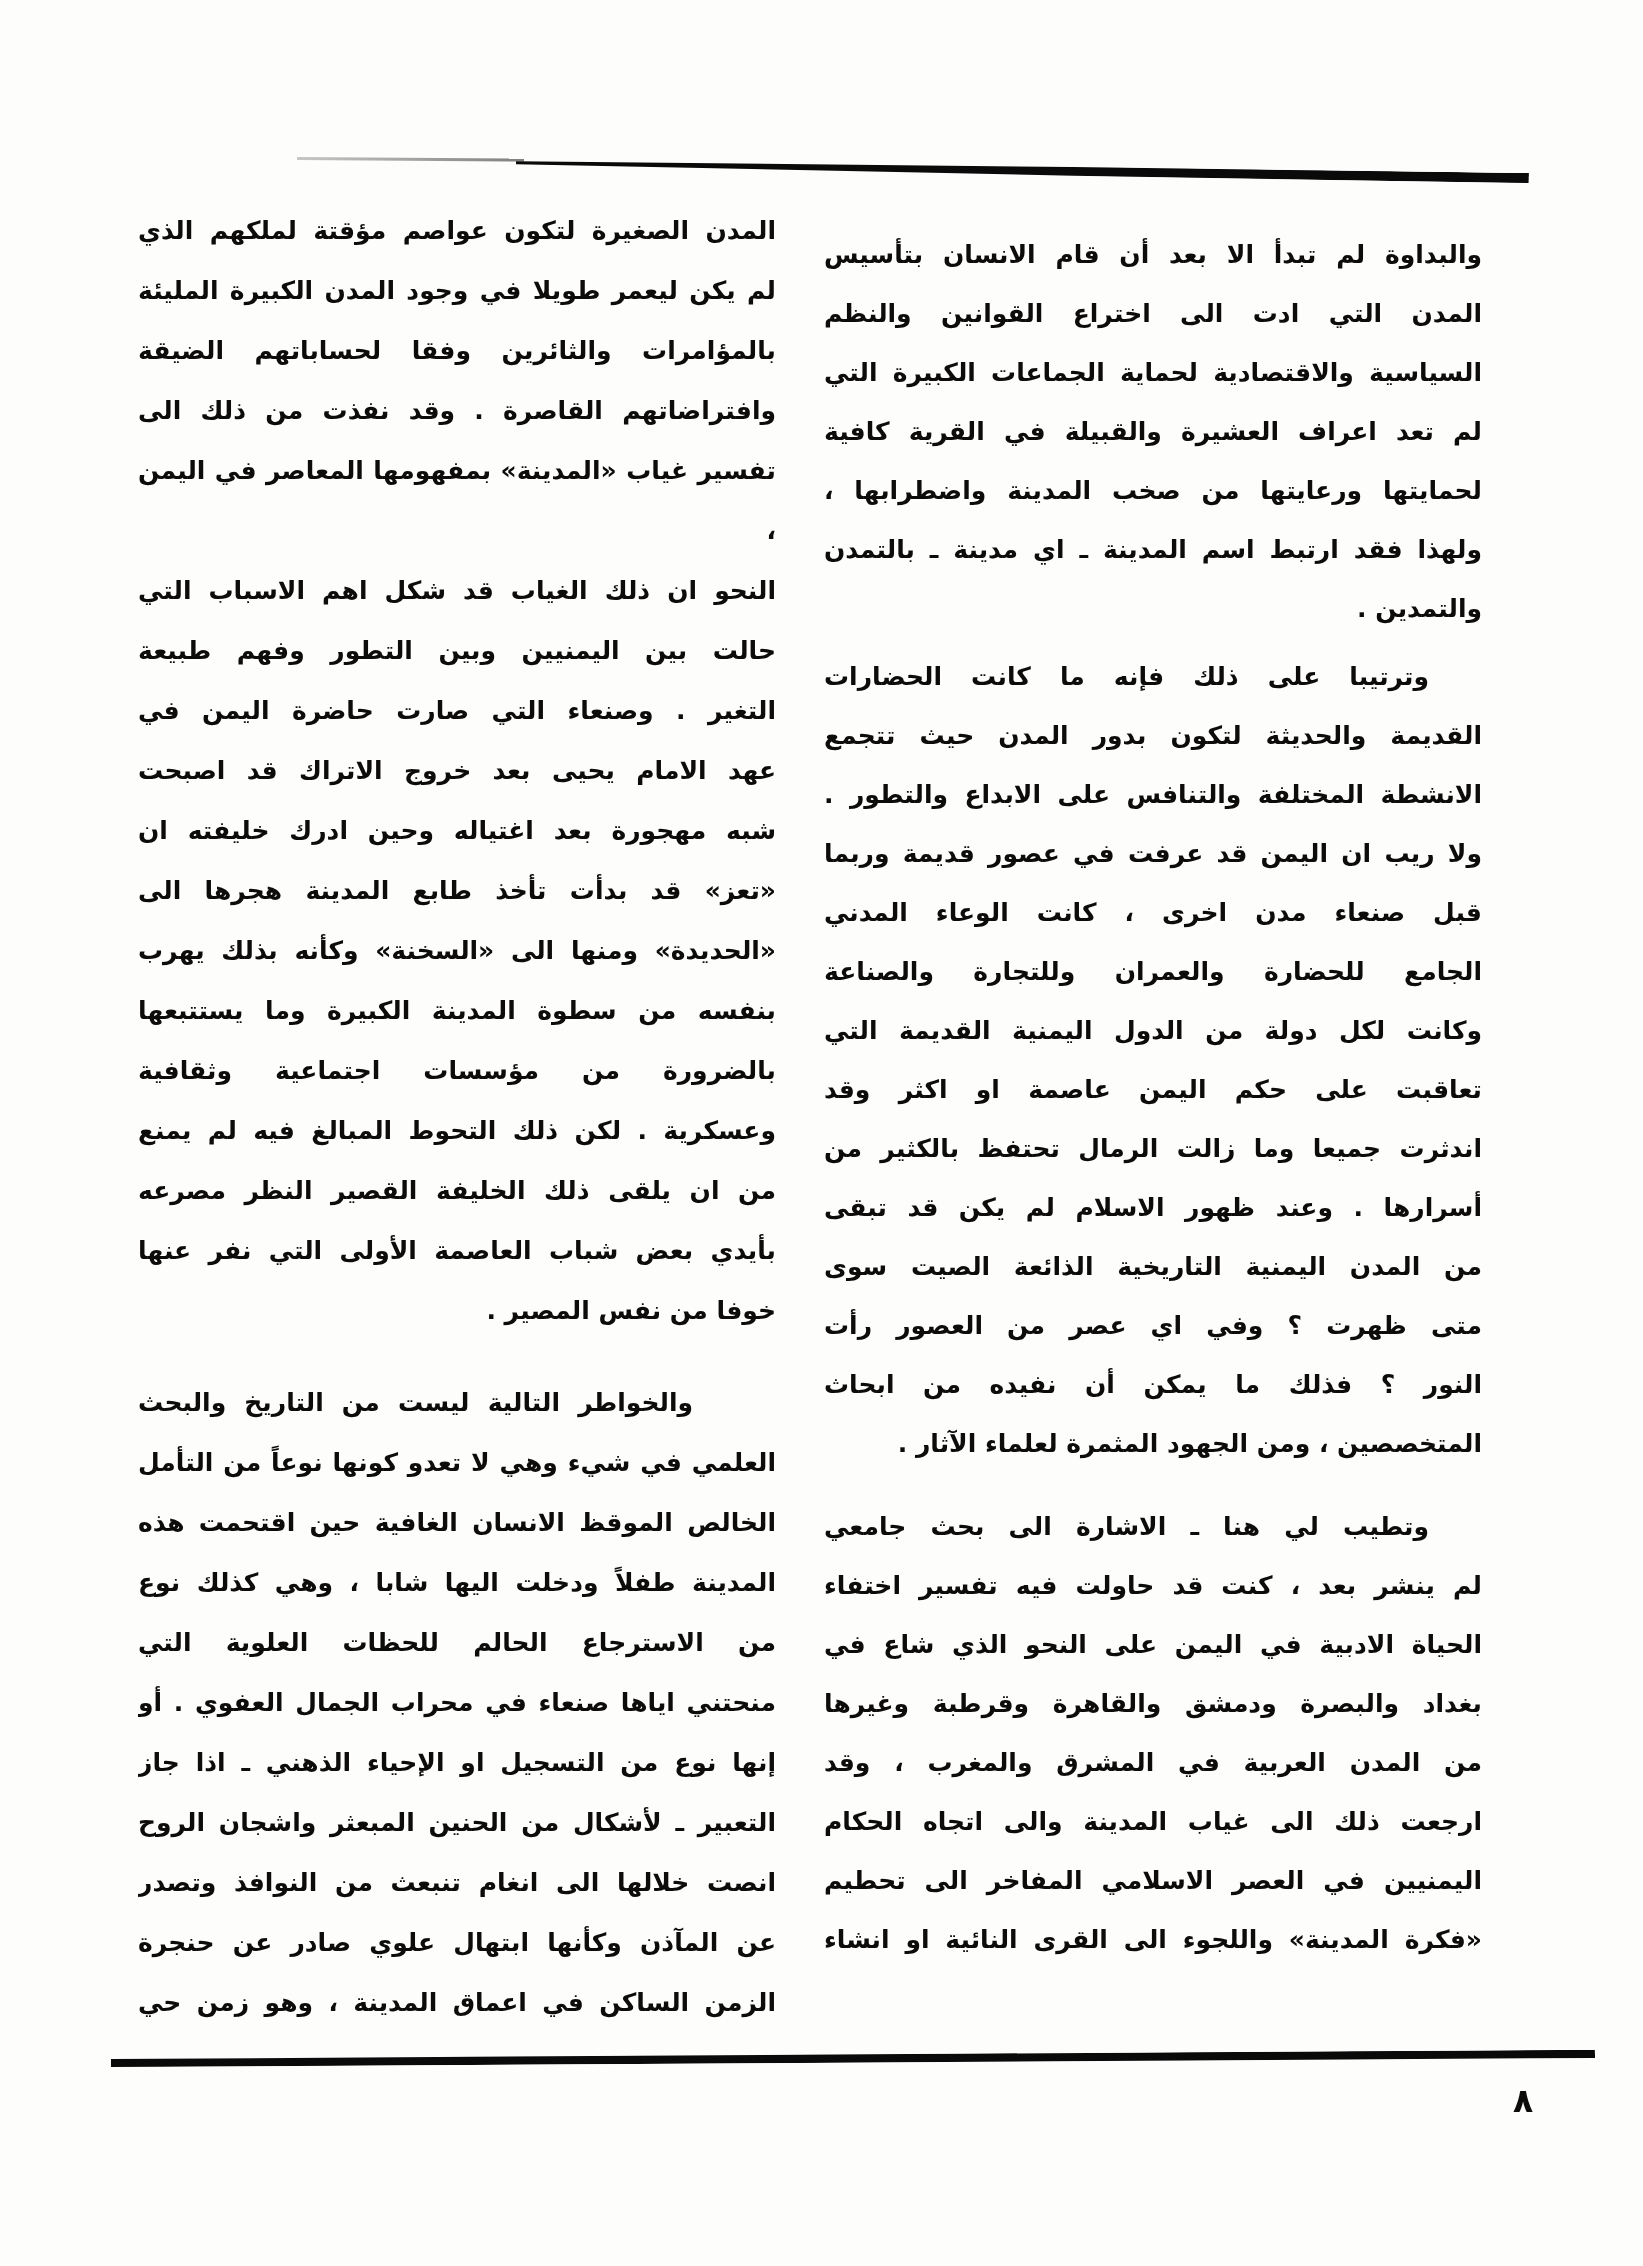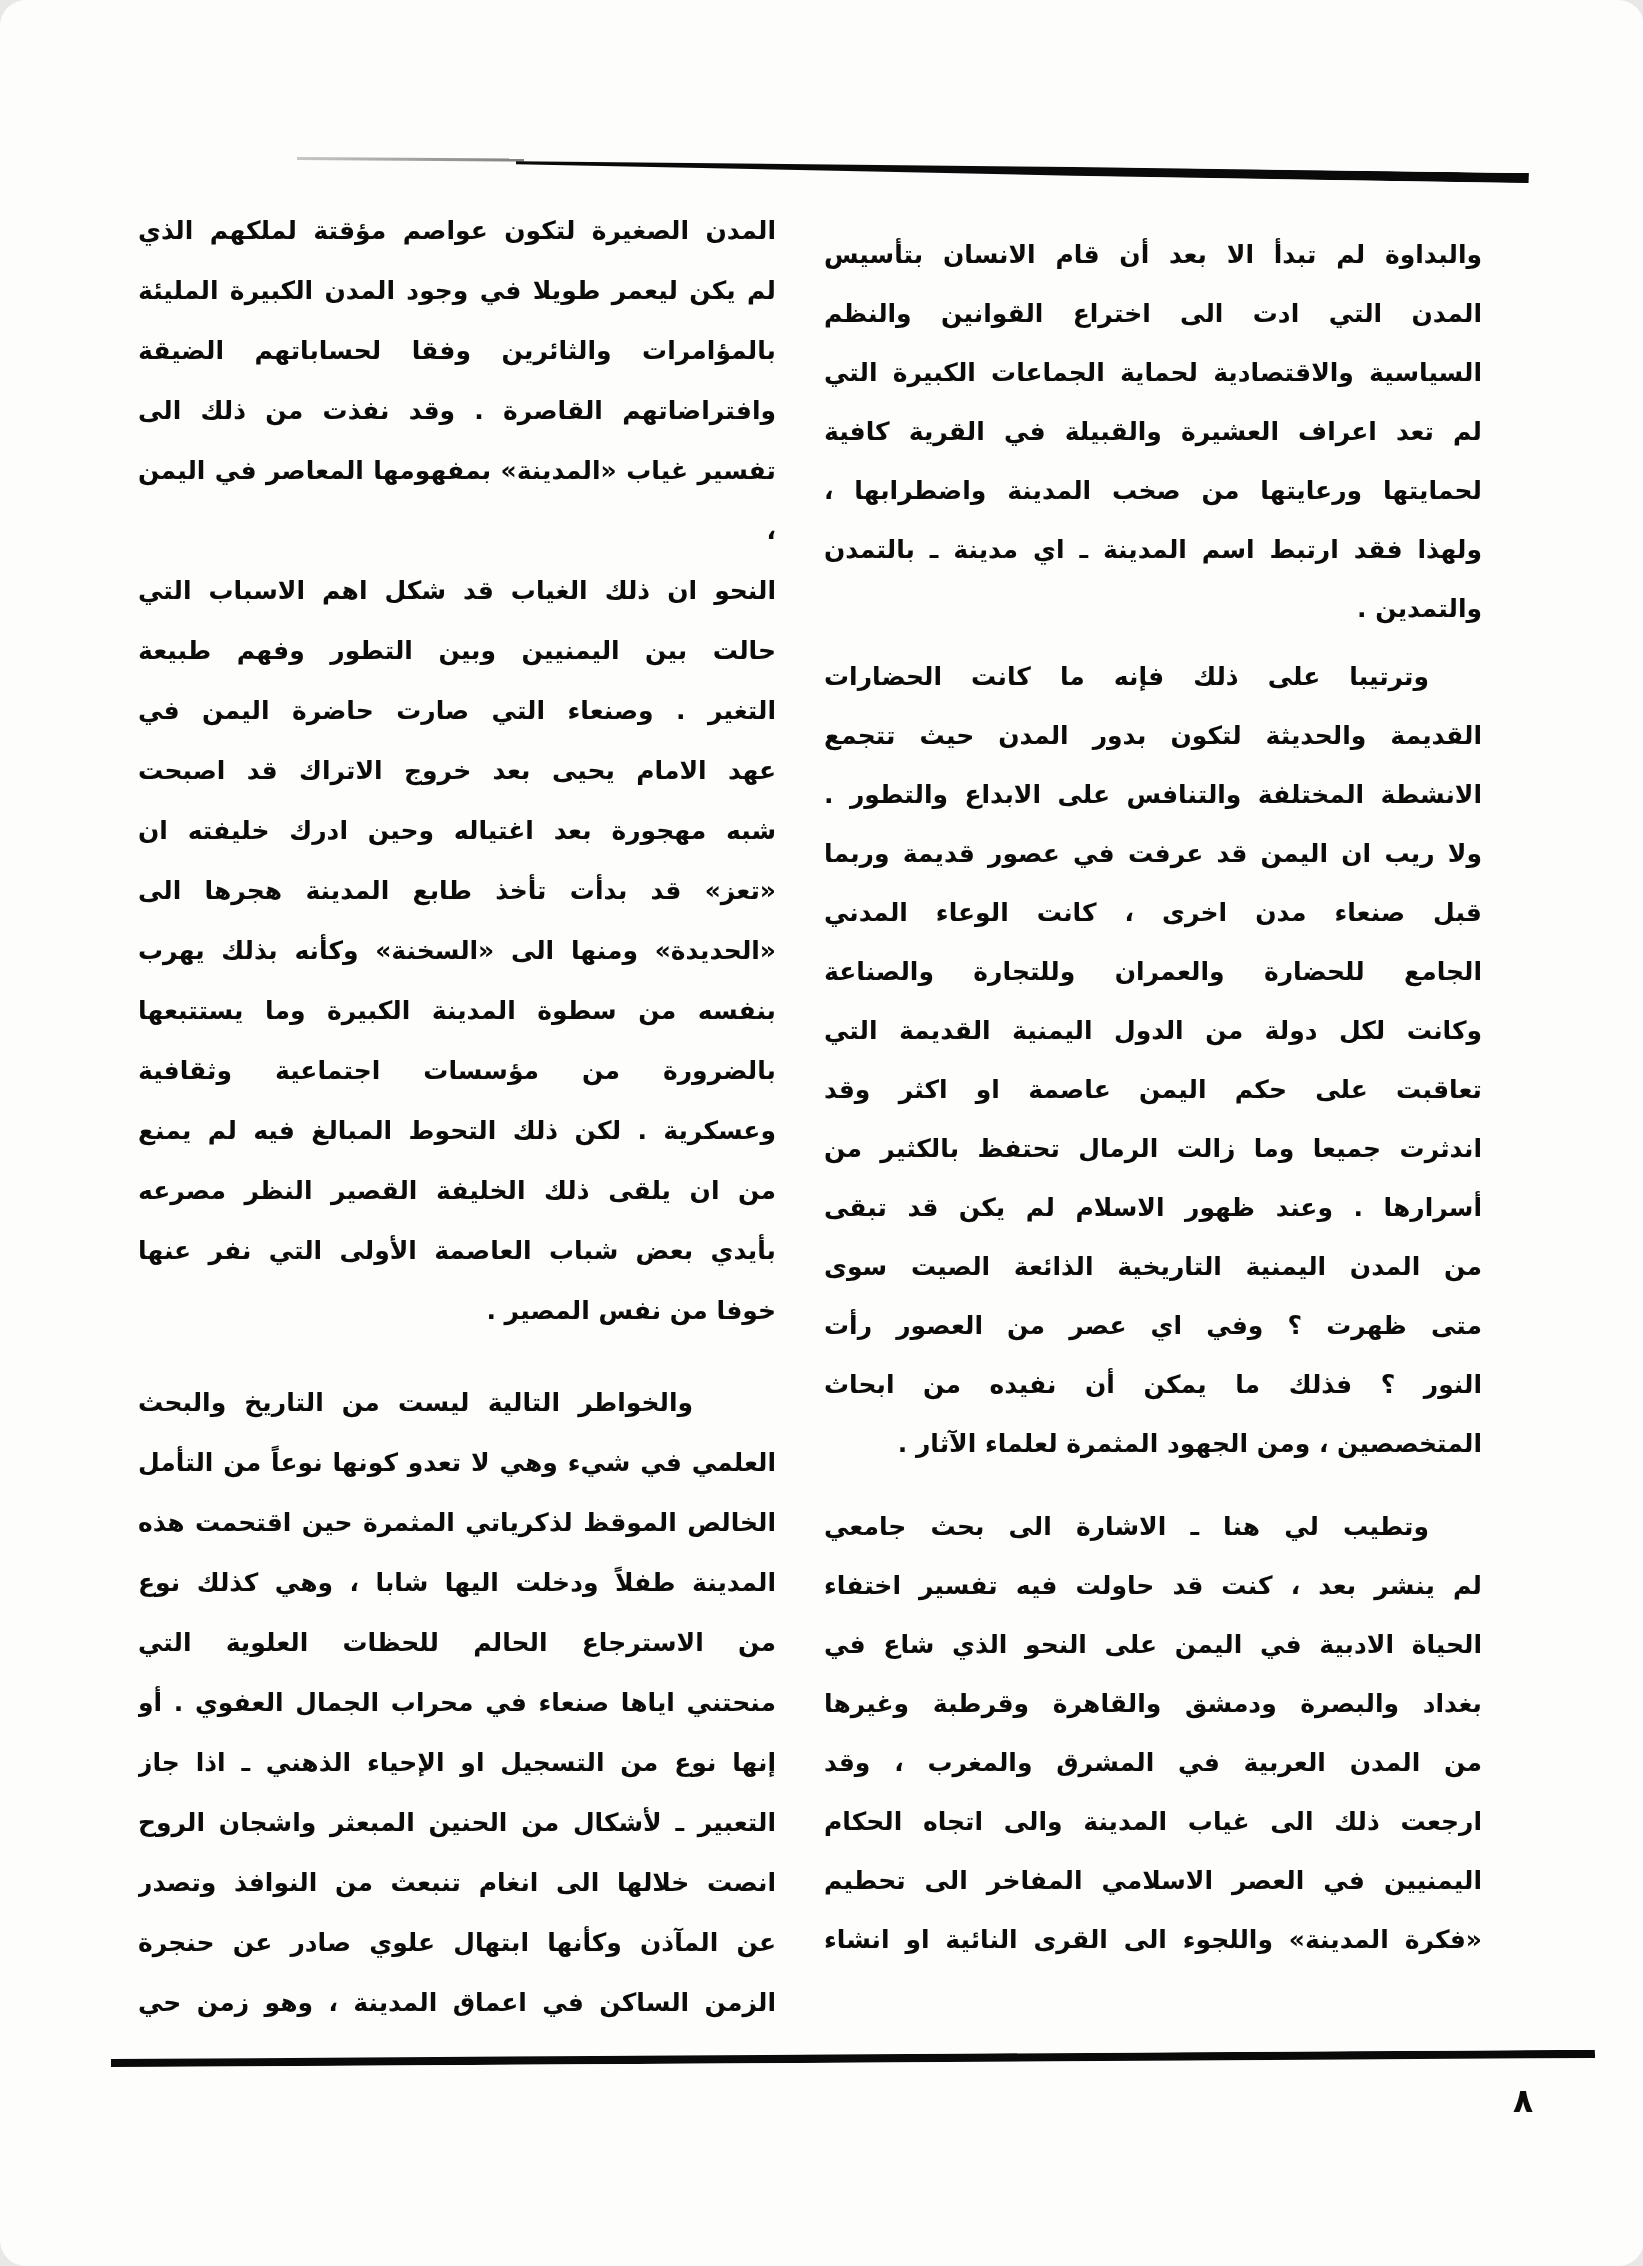--- a/index.html
+++ b/index.html
@@ -5,21 +5,20 @@
   html,body{margin:0;padding:0;background:#e8e8e6;}
   .page{
     position:relative;
     width:1644px;height:2266px;
     margin:0 auto;
     background:#fdfdfb;
     overflow:hidden;
     font-family:"DejaVu Sans",sans-serif;
     color:#0d0c0a;
     direction:rtl;
-    border-radius:26px;
   }
   
   .rule{position:absolute;background:#0a0a0a;}
   .top-rule-thin{
     left:297px;top:157px;width:227px;height:2.8px;
     background:linear-gradient(to left,#1a1a1a,#9a9a98);
     opacity:.55;transform:rotate(0.4deg);transform-origin:left center;
   }
   .top-rule{
     left:516px;top:158px;width:1013px;height:10.2px;
@@ -125,21 +124,21 @@
       <div class="ln">بنفسه من سطوة المدينة الكبيرة وما يستتبعها</div>
       <div class="ln">بالضرورة من مؤسسات اجتماعية وثقافية</div>
       <div class="ln">وعسكرية . لكن ذلك التحوط المبالغ فيه لم يمنع</div>
       <div class="ln">من ان يلقى ذلك الخليفة القصير النظر مصرعه</div>
       <div class="ln">بأيدي بعض شباب العاصمة الأولى التي نفر عنها</div>
       <div class="ln short">خوفا من نفس المصير .</div>
     </div>
     <div class="para p2">
       <div class="ln ind2">والخواطر التالية ليست من التاريخ والبحث</div>
       <div class="ln">العلمي في شيء وهي لا تعدو كونها نوعاً من التأمل</div>
-      <div class="ln">الخالص الموقظ لذكرياتي المثمرة حين اقتحمت هذه</div>
+      <div class="ln">الخالص الموقظ الانسان الغافية حين اقتحمت هذه</div>
       <div class="ln">المدينة طفلاً ودخلت اليها شابا ، وهي كذلك نوع</div>
       <div class="ln">من الاسترجاع الحالم للحظات العلوية التي</div>
       <div class="ln">منحتني اياها صنعاء في محراب الجمال العفوي . أو</div>
       <div class="ln">إنها نوع من التسجيل او الإحياء الذهني ـ اذا جاز</div>
       <div class="ln">التعبير ـ لأشكال من الحنين المبعثر واشجان الروح</div>
       <div class="ln">انصت خلالها الى انغام تنبعث من النوافذ وتصدر</div>
       <div class="ln">عن المآذن وكأنها ابتهال علوي صادر عن حنجرة</div>
       <div class="ln">الزمن الساكن في اعماق المدينة ، وهو زمن حي</div>
     </div>
   </div>

